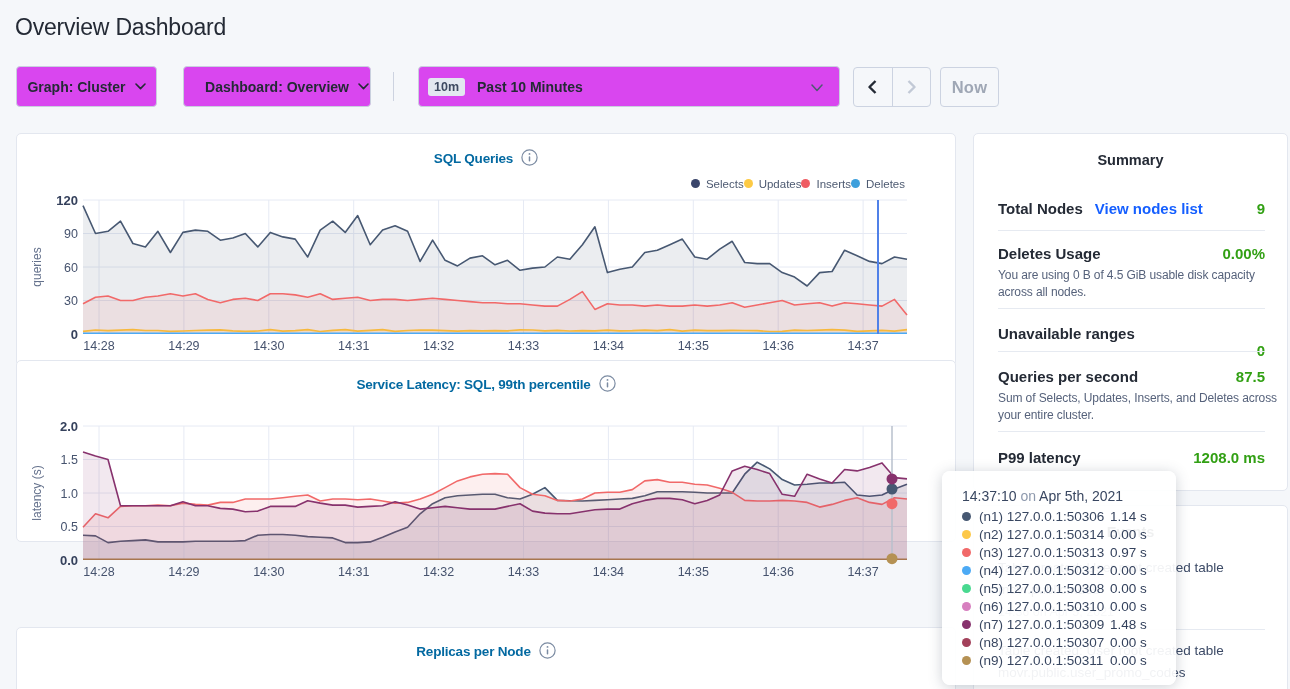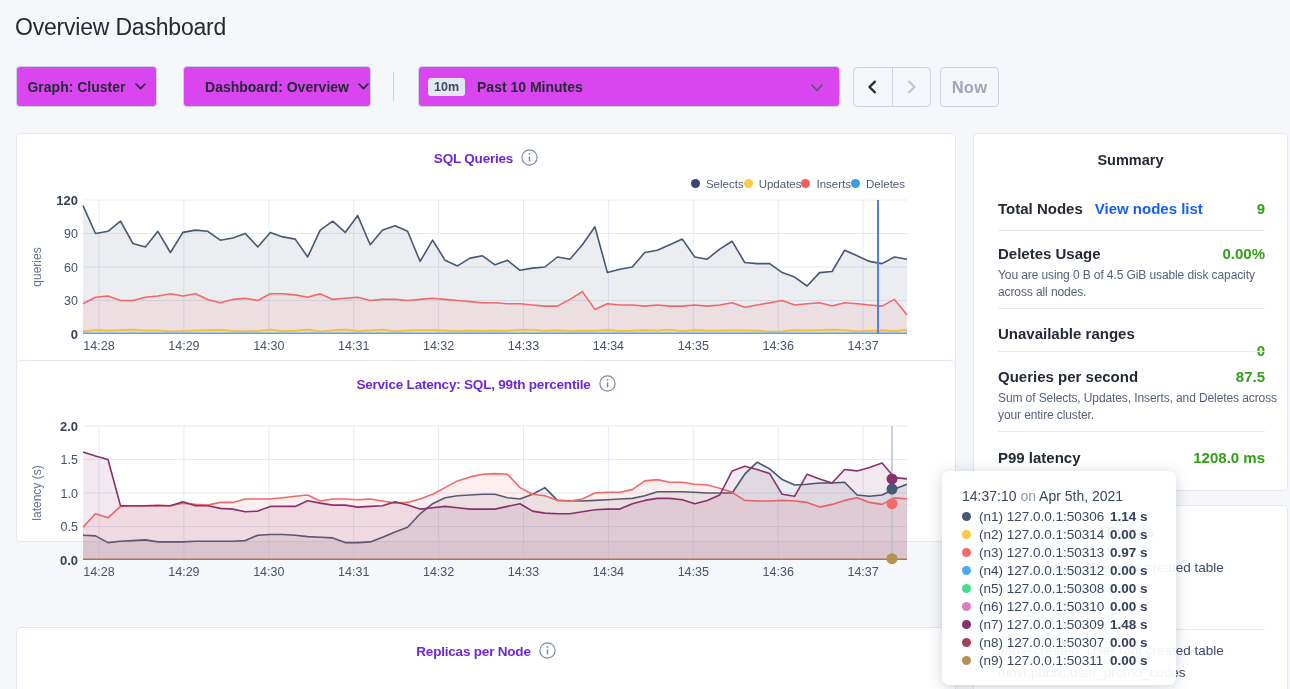--- a/index.html
+++ b/index.html
@@ -7,21 +7,21 @@
 .card { position:absolute; background:#fff; border:1px solid #e3e7ef; border-radius:5px; }
 h1 { position:absolute; left:15px; top:14px; font-size:23px; font-weight:400; color:#242a35;
   letter-spacing:-0.2px; }
 .btn { position:absolute; background:#d946ef; border:1px solid #c9d0de; border-radius:4px;
   display:flex; align-items:center; justify-content:center; font-size:14px; font-weight:700;
   color:#242a35; }
 .vdiv { position:absolute; width:1px; background:#cdd3e0; }
 .badge { background:#e3e8f0; border-radius:3px; font-size:12.5px; font-weight:700; color:#3e4a61;
   padding:2px 6px; margin:0 12px 0 9px; }
 .ttl { position:absolute; width:938px; text-align:center; font-size:13.5px; font-weight:700;
-  letter-spacing:-0.2px; color:#6d28d9; }
+  letter-spacing:-0.2px; color:#0369a1; }
 .info { vertical-align:-3px; margin-left:8px; }
 .axl { font-size:12.5px; fill:#46536e; font-family:"Liberation Sans",sans-serif; }
 .ayb { font-size:13px; font-weight:700; fill:#35415c; font-family:"Liberation Sans",sans-serif; }
 .rot { font-size:12px; fill:#64718c; font-family:"Liberation Sans",sans-serif; }
 .leg { position:absolute; right:50px; top:44px; display:flex; align-items:center; 
   font-size:11.5px; color:#4d5a71; }
 .leg span.d { display:inline-block; width:9px; height:9px; border-radius:50%; margin-right:6px; }
 .srow { position:absolute; left:24px; width:267px; display:flex; align-items:baseline; }
 .slab { font-size:15px; font-weight:700; color:#242a35; }
 .sval { margin-left:auto; font-size:15px; font-weight:700; color:#32a014; }
@@ -29,21 +29,21 @@
 .sdiv { position:absolute; left:24px; width:267px; height:1px; background:#e6eaf1; }
 .evt { font-size:13.5px; color:#3c4a66; line-height:22px; }
 .tooltip { position:absolute; left:942px; top:471px; width:234px; height:214px;
   background:rgba(255,255,255,0.93); border-radius:8px;
   box-shadow:0 2px 14px rgba(60,70,90,0.25); padding:17px 0 0 20px; z-index:10; }
 .tth { font-size:14px; color:#394761; margin-bottom:3px; }
 .tth .on { color:#8d99ad; }
 .ttr { display:flex; align-items:center; height:18px; font-size:13.5px; color:#394761; }
 .ttd { width:9px; height:9px; border-radius:50%; margin-right:8px; flex:none; }
 .ttn { width:131px; }
-.ttv { font-weight:700; color:#33415c; }
+.ttv { font-weight:400; color:#33415c; }
 </style></head><body>
 
 <h1>Overview Dashboard</h1>
 
 <div class="btn" style="left:16px;top:66px;width:141px;height:41px;">Graph: Cluster<svg width="11" height="7" viewBox="0 0 11 7" style="margin-left:9px">
       <polyline points="1,1 5.5,5.6 10,1" fill="none" stroke="#242a35" stroke-width="1.6" stroke-linecap="round" stroke-linejoin="round"></polyline>
     </svg></div>
 <div class="btn" style="left:183px;top:66px;width:188px;height:41px;padding-left:20px;">Dashboard: Overview<svg width="11" height="7" viewBox="0 0 11 7" style="margin-left:9px">
       <polyline points="1,1 5.5,5.6 10,1" fill="none" stroke="#242a35" stroke-width="1.6" stroke-linecap="round" stroke-linejoin="round"></polyline>
     </svg></div>

